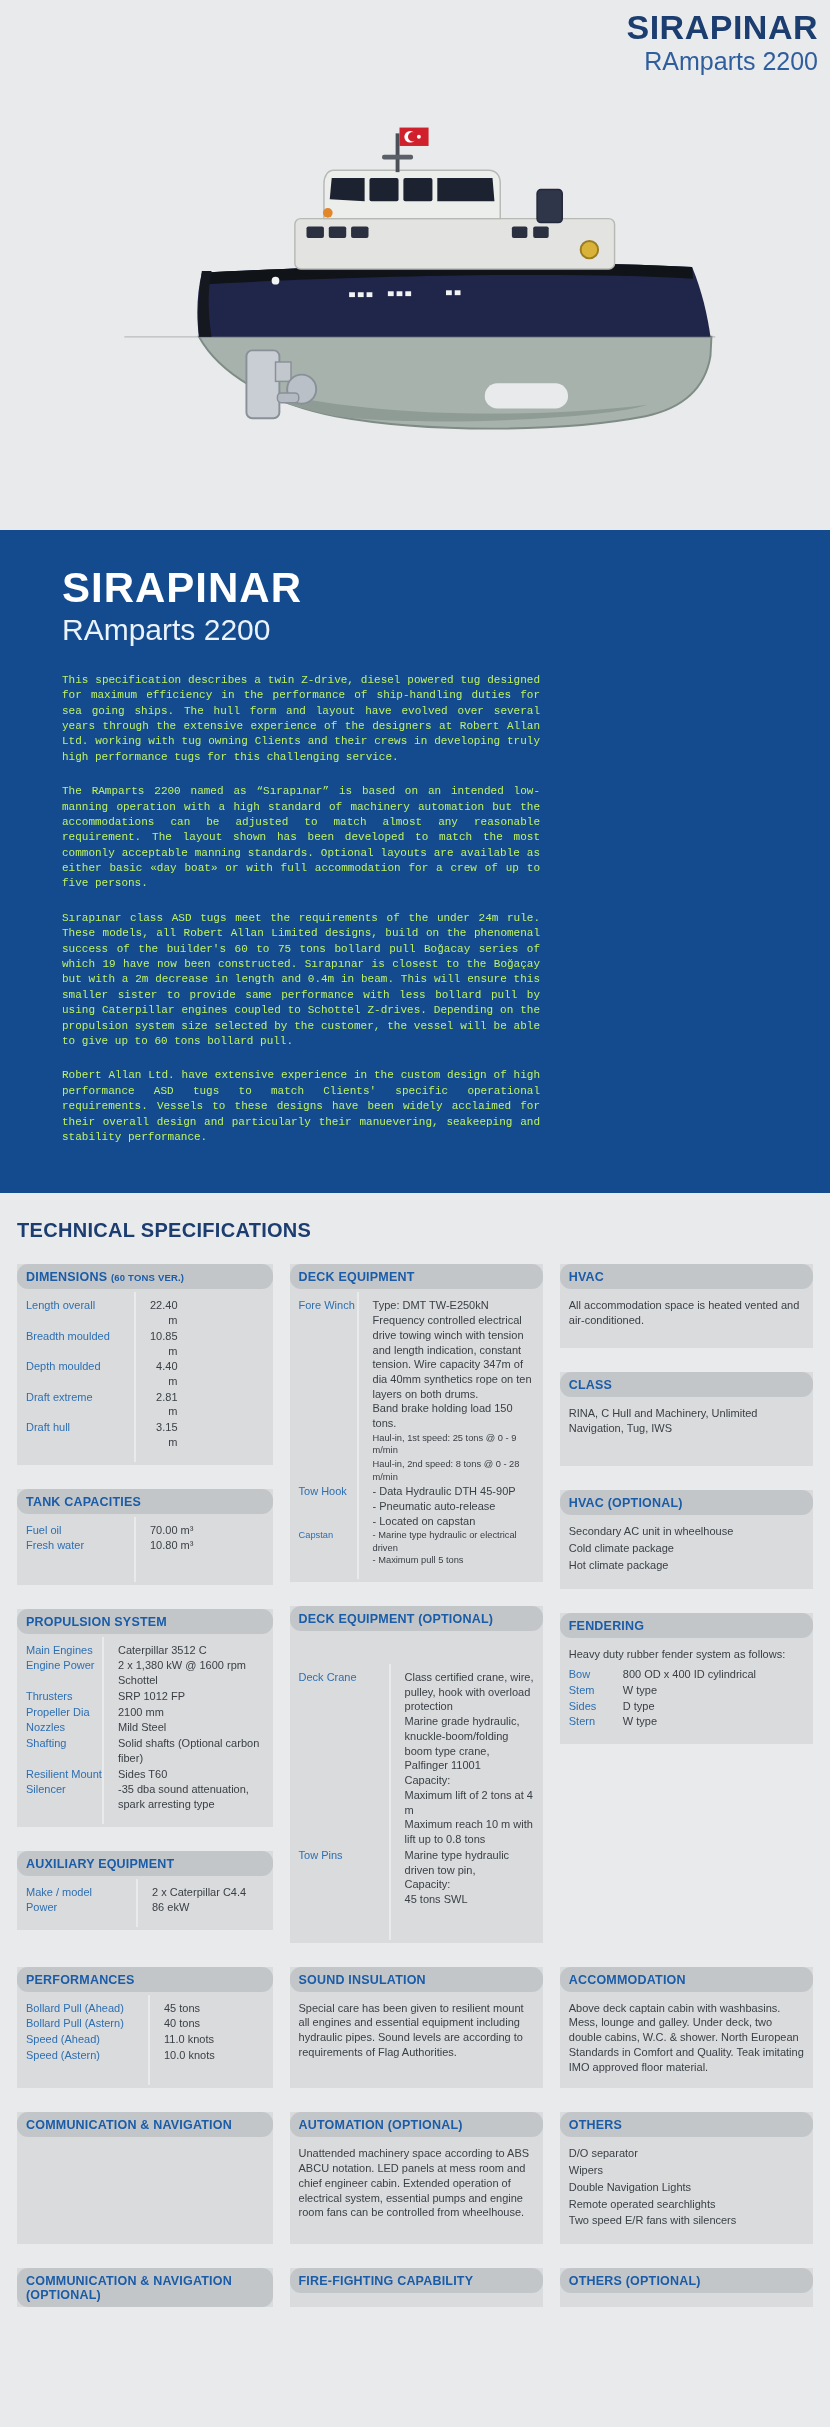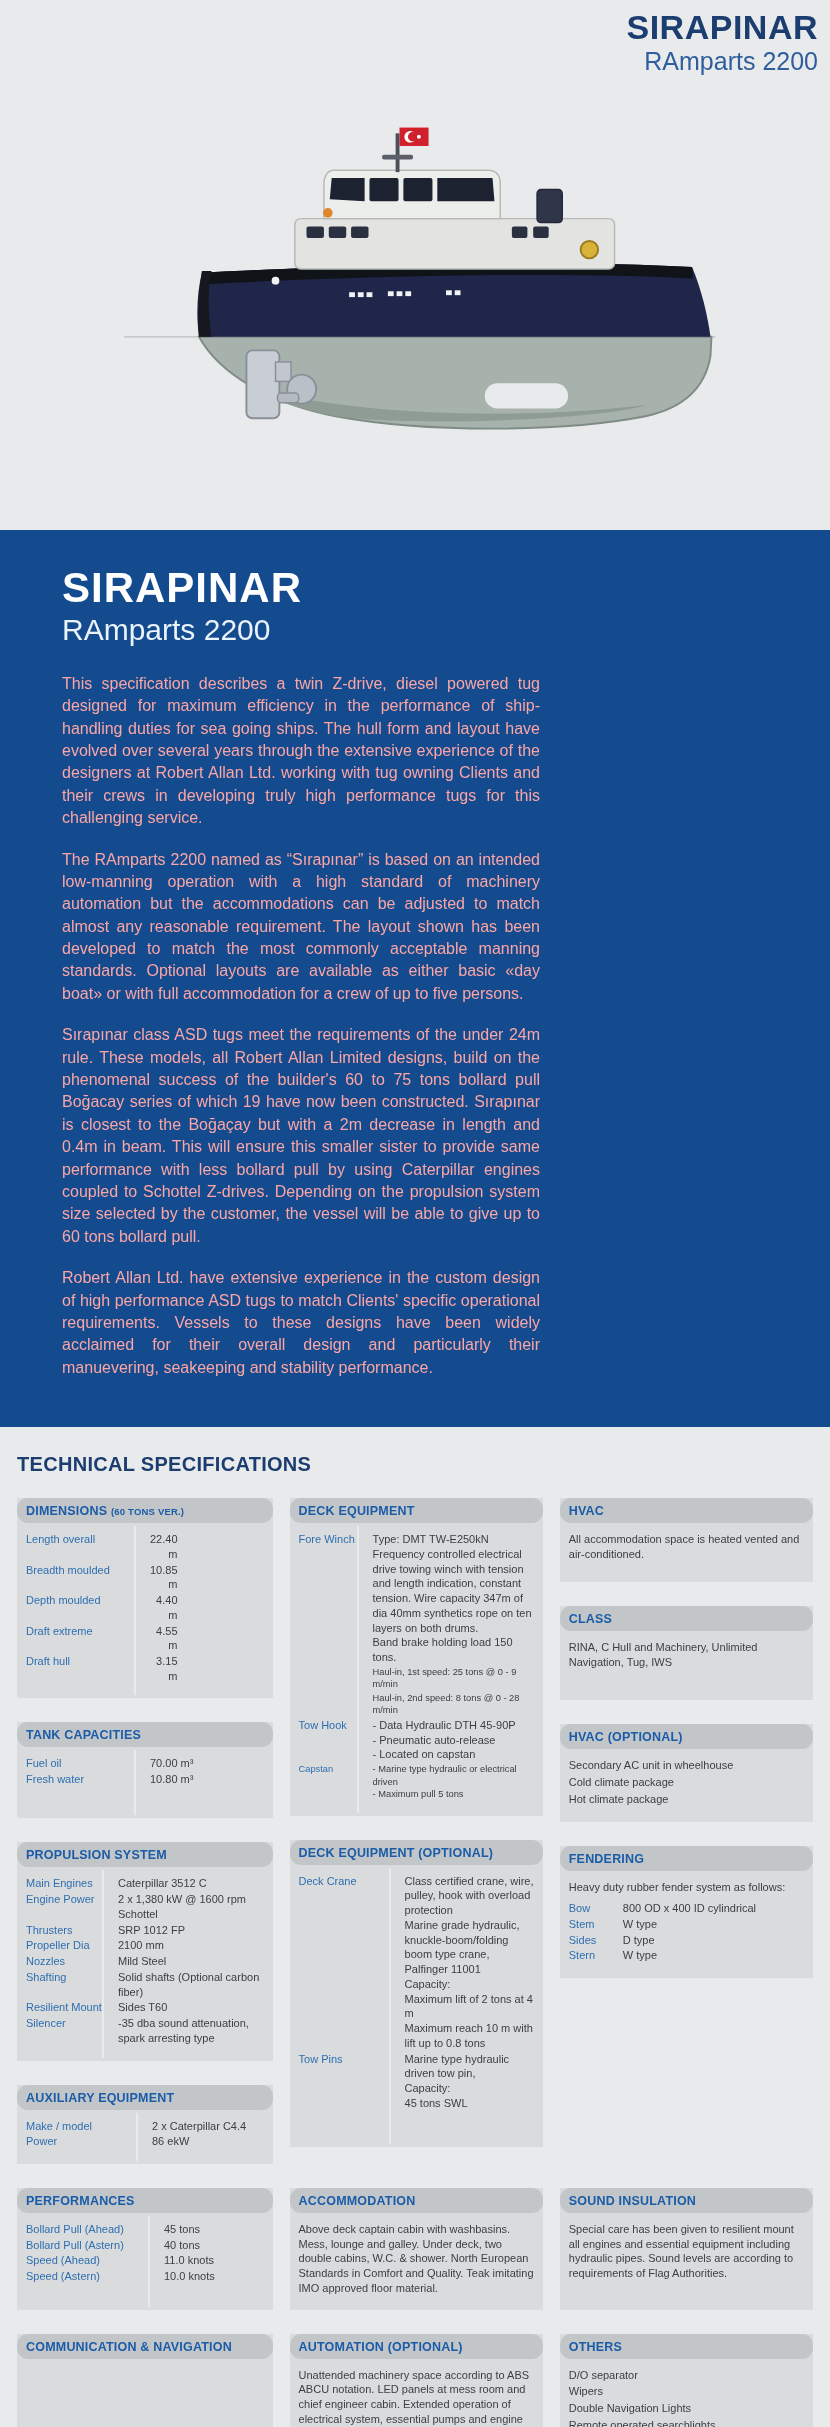--- a/index.html
+++ b/index.html
@@ -16,21 +16,21 @@
   .brand-title { font-size:34px; font-weight:bold; color:var(--navy,#1c3d70); letter-spacing:.5px; line-height:1.05; }
   .brand-sub { font-size:25px; color:#2e5e9d; margin-top:1px; }
 
   
   .boat-wrap { display:flex; justify-content:center; padding:4px 0 10px; }
 
   
   .hero { background:var(--hero-blue,#134b8e); padding:36px 0 48px 62px; }
   .hero-title { font-size:42px; font-weight:bold; color:#ffffff; letter-spacing:1px; line-height:1.05; }
   .hero-sub { font-size:30px; color:#eaf2fb; margin:3px 0 26px; }
-  .hero p { width:478px; margin:0 0 19px; font-size:16px; line-height:1.4; text-align:justify; color:#fca5a5; }
+  .hero p { width:478px; margin:0 0 19px; font-size:11px; line-height:1.4; text-align:justify; color:#bef264;font-family:Liberation Mono, monospace; }
   .hero p:last-child { margin-bottom:0; }
 
   
   .specs { padding:26px 17px 16px; }
   .specs-heading { font-size:20px; font-weight:bold; color:var(--navy,#1c3d70); letter-spacing:.3px; margin:0 0 22px 0; }
   .spec-grid { display:grid; grid-template-columns:repeat(3,1fr); column-gap:17px; row-gap:24px; }
   .stack { display:flex; flex-direction:column; gap:24px; }
 
   .box { background:var(--box-body-bg,#d9dbdc); display:flex; flex-direction:column; }
   .box.fill { flex:1; }
@@ -61,21 +61,21 @@
   .b-fire   { --lw:90px;  --div-x:99px; }
   .b-fend   { --lw:48px; }
   .b-fend .kv-value { padding-left:0; }
 
   
   .b-dims .box-body { min-height:86px; }
   .b-tank .box-body { min-height:48px; }
   .b-class .box-body { min-height:46px; }
   .b-hvac .box-body { min-height:36px; }
   .b-hvacop .box-body { min-height:50px; }
-  .b-deckop .box-body { padding-bottom:35px; }
+  .b-deckop .box-body { padding-bottom:35px;margin-top:30px; }
   .b-commnav .box-body { min-height:92px; }
 </style>
 </head>
 <body>
 
 <header class="top-header">
   <div class="brand-title">SIRAPINAR</div>
   <div class="brand-sub">RAmparts 2200</div>
 </header>
 
@@ -177,21 +177,21 @@
             <div class="kv-row">
               <span class="kv-label">Breadth moulded</span>
               <span class="kv-value">10.85 m</span>
             </div>
             <div class="kv-row">
               <span class="kv-label">Depth moulded</span>
               <span class="kv-value">4.40 m</span>
             </div>
             <div class="kv-row">
               <span class="kv-label">Draft extreme</span>
-              <span class="kv-value">4.55 m</span>
+              <span class="kv-value">2.81 m</span>
             </div>
             <div class="kv-row">
               <span class="kv-label">Draft hull</span>
               <span class="kv-value">3.15 m</span>
             </div>
           </div>
       </div>
       <div class="box b-tank">
         <div class="box-header">TANK CAPACITIES</div>
         <div class="box-body divided">
@@ -370,28 +370,28 @@
             </div>
             <div class="kv-row">
               <span class="kv-label">Speed (Astern)</span>
               <span class="kv-value">10.0 knots</span>
             </div>
           </div>
       </div>
     </div>
     <div class="stack">
       <div class="box fill">
+        <div class="box-header">SOUND INSULATION</div>
+        <div class="box-body box-text">Special care has been given to resilient mount all engines and essential equipment including hydraulic pipes. Sound levels are according to requirements of Flag Authorities.</div>
+      </div>
+    </div>
+    <div class="stack">
+      <div class="box fill">
         <div class="box-header">ACCOMMODATION</div>
         <div class="box-body box-text">Above deck captain cabin with washbasins. Mess, lounge and galley. Under deck, two double cabins, W.C. &amp; shower. North European Standards in Comfort and Quality. Teak imitating IMO approved floor material.</div>
-      </div>
-    </div>
-    <div class="stack">
-      <div class="box fill">
-        <div class="box-header">SOUND INSULATION</div>
-        <div class="box-body box-text">Special care has been given to resilient mount all engines and essential equipment including hydraulic pipes. Sound levels are according to requirements of Flag Authorities.</div>
       </div>
     </div>
 
     <div class="stack">
       <div class="box fill b-commnav">
         <div class="box-header">COMMUNICATION &amp; NAVIGATION</div>
       </div>
     </div>
     <div class="stack">
       <div class="box fill">

